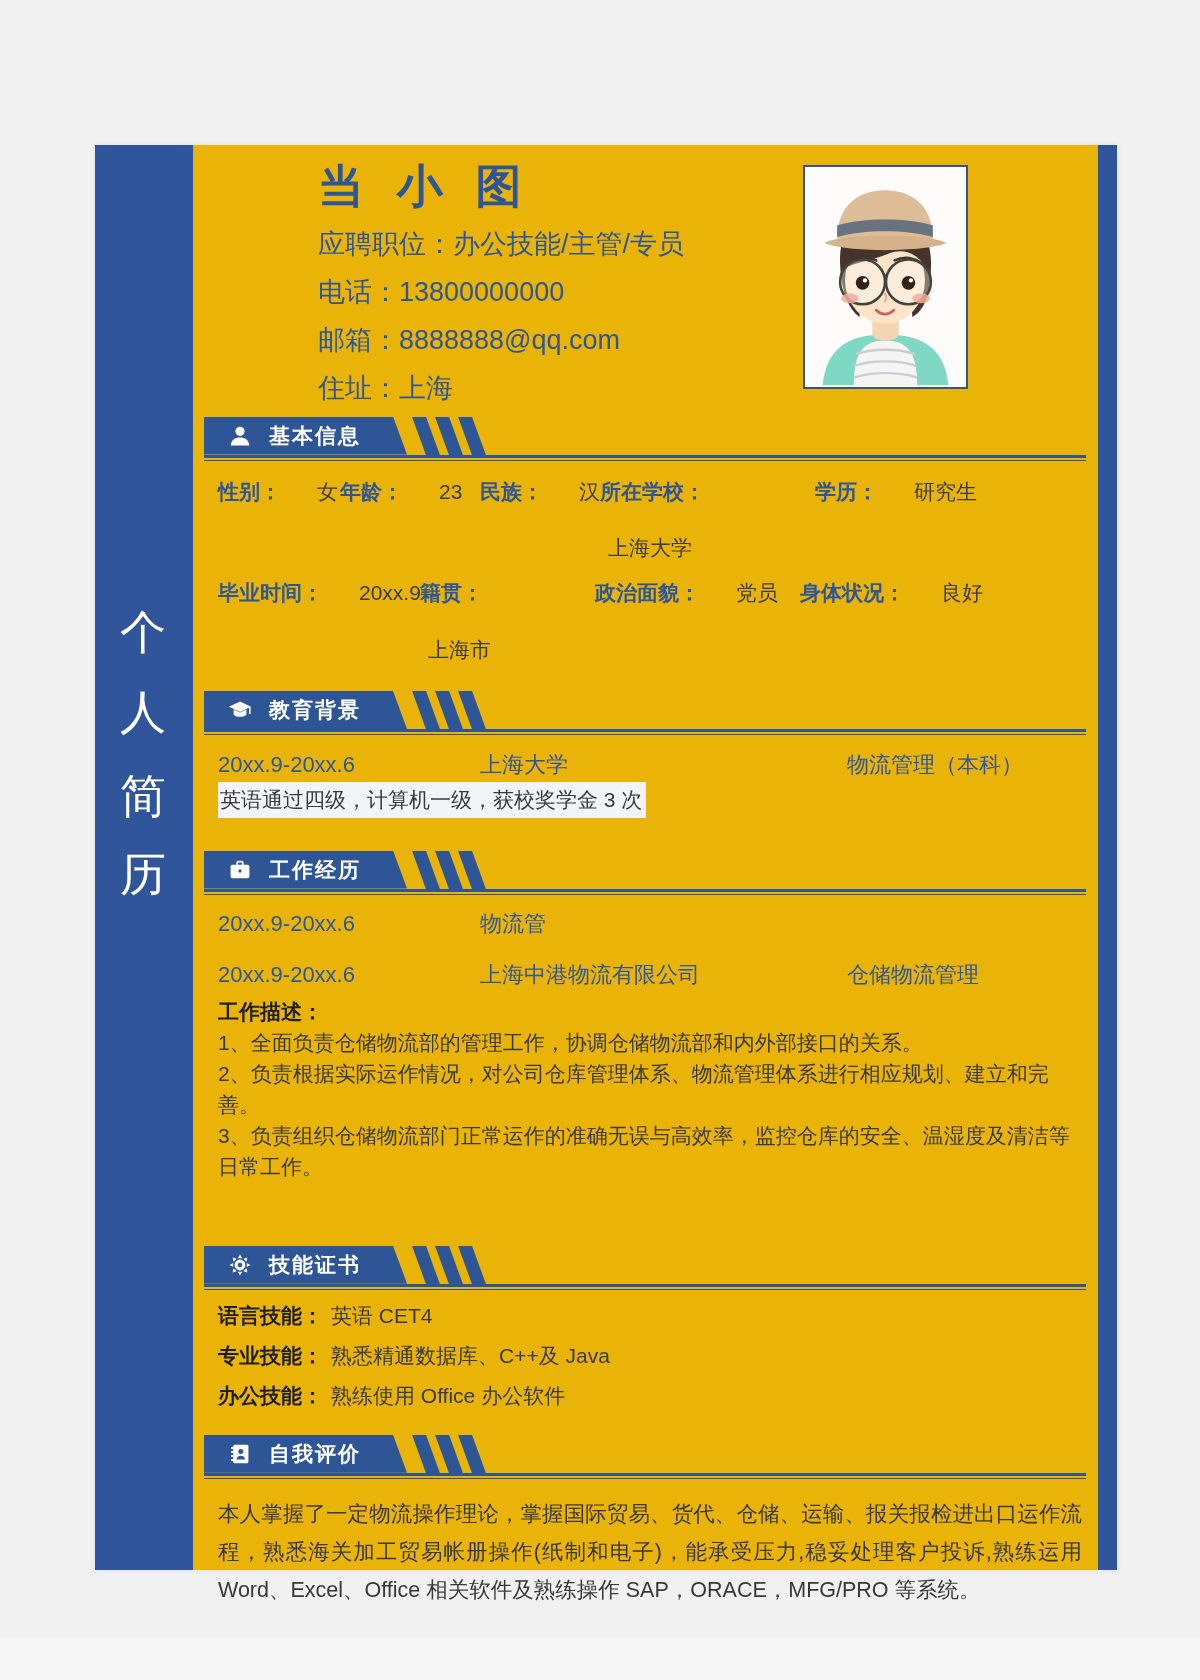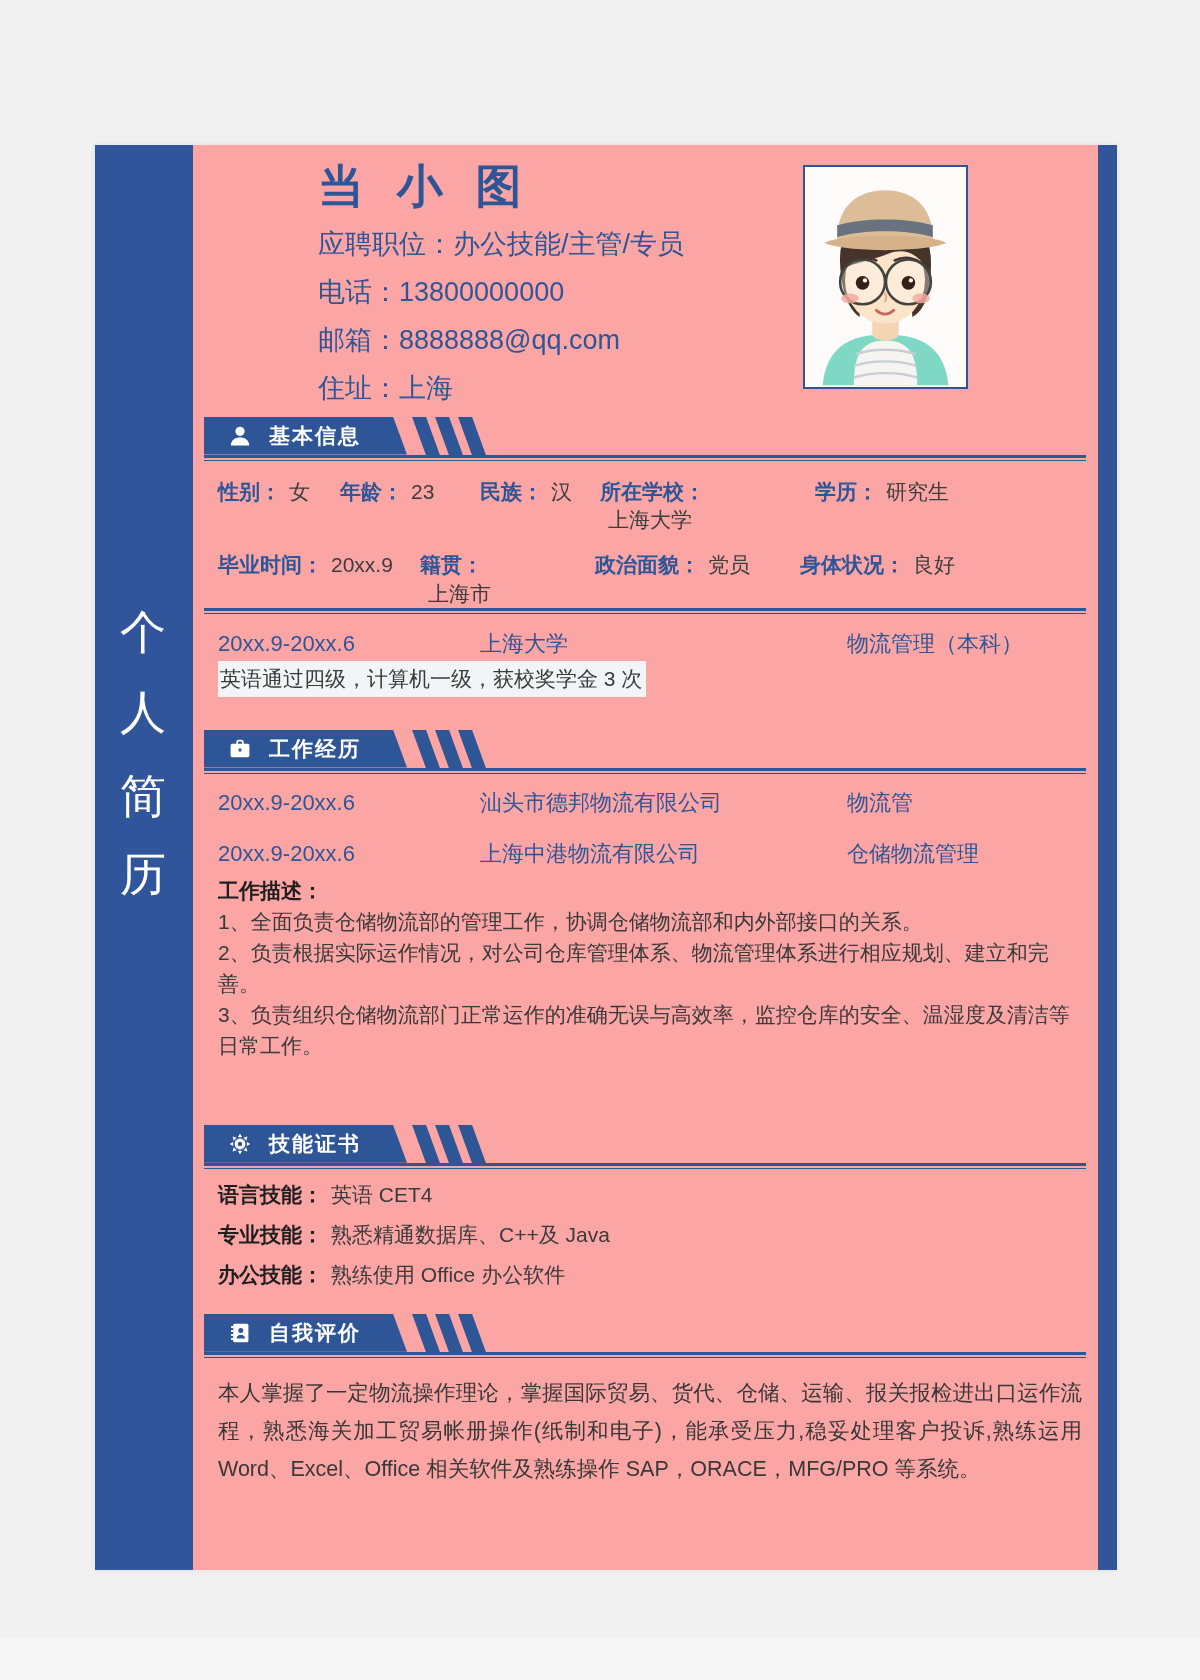--- a/index.html
+++ b/index.html
@@ -14,21 +14,21 @@
   .page{
     position:absolute;left:95px;top:145px;width:1022px;height:1425px;
     display:flex;box-shadow:0 0 6px rgba(0,0,0,.08);
   }
   .left-bar{width:98px;background:#30559b;position:relative;flex:none;}
   .vertical-title{
     position:absolute;top:428px;left:50%;transform:translateX(-50%);
     writing-mode:vertical-rl;text-orientation:upright;
     color:#ffffff;font-size:46px;letter-spacing:82px;line-height:1;white-space:nowrap;
   }
-  .content{flex:1;background:#fca5a5;padding:0 12px 0 25px;box-sizing:border-box;position:relative;}
+  .content{flex:1;background:#eab308;padding:0 12px 0 25px;box-sizing:border-box;position:relative;}
   .right-bar{width:19px;background:#30559b;flex:none;}
 
   
   .header{display:flex;align-items:flex-start;padding:12px 0 10px 0;}
   .header-left{flex:1;padding-left:100px;padding-top:2px;}
   .name{font-size:46px;font-weight:bold;color:#2e5697;letter-spacing:10px;line-height:1.2;margin:0;}
   .contact-line{font-size:27px;color:#2e5697;margin-top:13px;line-height:1.3;}
   .photo{
     flex:none;width:165px;height:224px;border:2px solid #2e5697;
     margin:8px 118px 0 10px;background:#fff;box-sizing:border-box;
@@ -46,21 +46,21 @@
   .banner .b-icon svg{width:24px;height:24px;}
   .banner .b-label{font-size:21px;font-weight:bold;letter-spacing:2px;white-space:nowrap;}
   .stripe{width:14px;background:#2e5697;transform:skewX(20deg);margin-left:9px;flex:none;}
   .stripe.s1{margin-left:12px;}
   .sec-rule{margin-left:-14px;height:6px;position:relative;margin-top:0;}
   .sec-rule::before{content:"";position:absolute;left:0;right:0;top:0;height:3px;background:#2e5697;}
   .sec-rule::after{content:"";position:absolute;left:0;right:0;top:5px;height:1px;background:#2e5697;}
 
   
   .info-row{display:flex;font-size:21px;margin-top:17px;line-height:1.35;}
-  .info-row .cell{display:flex;white-space:nowrap;}
+  .info-row .cell{display:flex;white-space:nowrap;gap:28px;}
   .info-row .lab{color:#2e5697;font-weight:bold;}
   .info-row .val{color:#3c3c3c;margin-left:8px;}
   .r1 .c0{width:122px;}.r1 .c1{width:140px;}.r1 .c2{width:120px;}.r1 .c3{width:215px;flex-direction:column;}
   .r2 .c0{width:202px;}.r2 .c1{width:175px;flex-direction:column;}.r2 .c2{width:205px;}
 
   
   .blue-row{display:flex;font-size:22px;font-weight:normal;color:#2e5697;line-height:1.3;}
   .blue-row .p{width:262px;flex:none;}
   .blue-row .s{width:367px;flex:none;}
   .body-text{font-size:21px;color:#3a3a3a;line-height:33px;}
@@ -204,20 +204,35 @@
       <div class="cell c2">
           <span class="lab">政治面貌：</span>
           <span class="val">党员</span>
         </div>
       <div class="cell c3">
           <span class="lab">身体状况：</span>
           <span class="val">良好</span>
         </div>
     </div>
 
+    <div class="sec-head mt-edu">
+      <div class="banner">
+        <span class="b-icon">
+          <svg viewBox="0 0 24 24">
+              <path d="M12 3.6 23 8.8 12 14 1 8.8 Z" fill="#fff"></path>
+              <path d="M5.6 11.6 v4.3 c0 1.6 2.9 2.9 6.4 2.9 s6.4-1.3 6.4-2.9 v-4.3 L12 14.6 Z" fill="#fff"></path>
+              <rect x="21.1" y="8.8" width="1.5" height="7.4" rx="0.7" fill="#fff"></rect>
+            </svg>
+        </span>
+        <span class="b-label">教育背景</span>
+      </div>
+      <i class="stripe s1"></i>
+      <i class="stripe"></i>
+      <i class="stripe"></i>
+    </div>
     <div class="sec-rule"></div>
 
     <div class="blue-row edu-row">
       <span class="p">20xx.9-20xx.6</span>
       <span class="s">上海大学</span>
       <span class="m">物流管理（本科）</span>
     </div>
     <div><span class="body-text edu-highlight">英语通过四级，计算机一级，获校奖学金 3 次</span></div>
 
     <div class="sec-head mt-work">
@@ -232,21 +247,20 @@
         <span class="b-label">工作经历</span>
       </div>
       <i class="stripe s1"></i>
       <i class="stripe"></i>
       <i class="stripe"></i>
     </div>
     <div class="sec-rule"></div>
 
     <div class="blue-row job-row1">
       <span class="p">20xx.9-20xx.6</span>
-      <span class="s">汕头市德邦物流有限公司</span>
       <span class="m">物流管</span>
     </div>
     <div class="blue-row job-row2">
       <span class="p">20xx.9-20xx.6</span>
       <span class="s">上海中港物流有限公司</span>
       <span class="m">仓储物流管理</span>
     </div>
     <div class="desc-label">工作描述：</div>
     <div class="desc-item">1、全面负责仓储物流部的管理工作，协调仓储物流部和内外部接口的关系。</div>
     <div class="desc-item">2、负责根据实际运作情况，对公司仓库管理体系、物流管理体系进行相应规划、建立和完善。</div>

